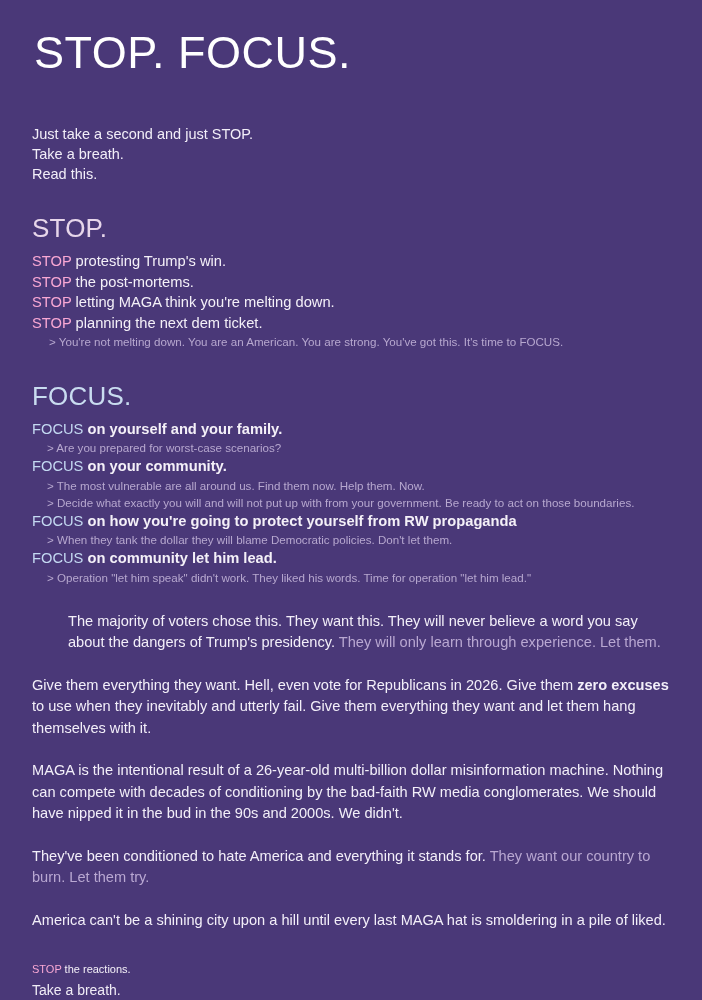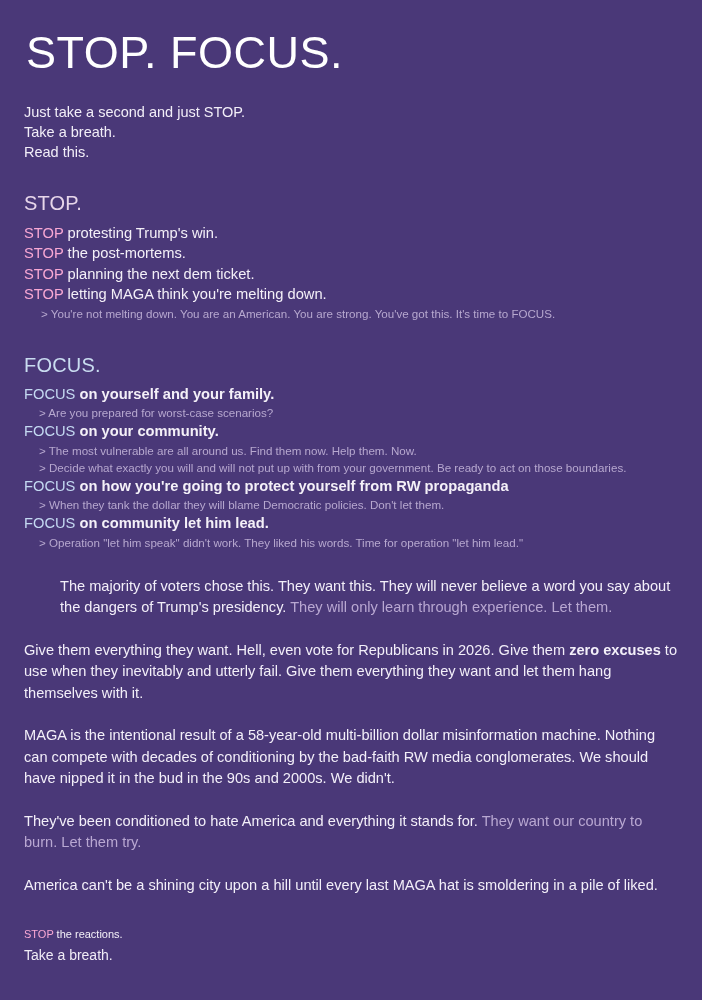--- a/index.html
+++ b/index.html
@@ -11,49 +11,49 @@
     height: 1000px;
     overflow: hidden;
     background: #4a3878;
     font-family: "Liberation Sans", sans-serif;
     -webkit-font-smoothing: antialiased;
   }
   .page {
     width: 702px;
     height: 756px;
     box-sizing: border-box;
-    padding: 26px 24px 0 24px;
+    padding: 26px 24px 0 32px;
     position: relative;
   }
 
   
   .main-title {
     color: #ffffff;
     font-size: 45px;
     font-weight: 300;
     letter-spacing: 0.5px;
     line-height: 1.1;
     margin: 0 0 0 2px;
     padding-top: 2px;
   }
 
   
   .intro {
-    margin-top: 24px;
+    margin-top: 46px;
   }
   .intro .line {
     color: #f2eef8;
     font-size: 14.5px;
     line-height: 20px;
     font-weight: 400;
   }
 
   
   .section-heading {
-    font-size: 20px;
+    font-size: 26px;
     font-weight: 400;
     line-height: 1.1;
     letter-spacing: 0.2px;
   }
   .section-heading.stop { color: #e7d6ea; margin-top: 30px; margin-bottom: 9px; }
   .section-heading.focus { color: #c9dcf0; margin-top: 32px; margin-bottom: 8px; }
 
   
   .stop-list .item {
     font-size: 14.7px;
@@ -117,22 +117,22 @@
     <div class="line">Just take a second and just STOP.</div>
     <div class="line">Take a breath.</div>
     <div class="line">Read this.</div>
   </div>
 
   <div class="section-heading stop">STOP.</div>
 
   <div class="stop-list">
     <div class="item"><span class="kw-stop">STOP</span><span> protesting Trump's win.</span></div>
     <div class="item"><span class="kw-stop">STOP</span><span> the post-mortems.</span></div>
+    <div class="item"><span class="kw-stop">STOP</span><span> letting MAGA think you're melting down.</span></div>
     <div class="item"><span class="kw-stop">STOP</span><span> planning the next dem ticket.</span></div>
-    <div class="item"><span class="kw-stop">STOP</span><span> letting MAGA think you're melting down.</span></div>
     <div class="subnote deep">&gt; You're not melting down. You are an American. You are strong. You've got this. It's time to FOCUS.</div>
   </div>
 
   <div class="section-heading focus">FOCUS.</div>
 
   <div class="focus-list">
     <div class="item"><span class="kw-focus">FOCUS</span><span> on yourself and your family.</span></div>
     <div class="subnote">&gt; Are you prepared for worst-case scenarios?</div>
 
     <div class="item"><span class="kw-focus">FOCUS</span><span> on your community.</span></div>
@@ -144,21 +144,21 @@
     <div class="subnote">&gt; When they tank the dollar they will blame Democratic policies. Don't let them.</div>
 
     <div class="item"><span class="kw-focus">FOCUS</span><span> on community let him lead.</span></div>
     <div class="subnote">&gt; Operation "let him speak" didn't work. They liked his words. Time for operation "let him lead."</div>
   </div>
 
   <p class="body-para first"><span>The majority of voters chose this. They want this. They will never believe a word you say about the dangers of Trump's presidency. </span><span class="dim">They will only learn through experience. Let them.</span></p>
 
   <p class="body-para"><span>Give them everything they want. Hell, even vote for Republicans in 2026. Give them </span><span class="b">zero excuses</span><span> to use when they inevitably and utterly fail. Give them everything they want and let them hang themselves with it.</span></p>
 
-  <p class="body-para">MAGA is the intentional result of a 58-year-old multi-billion dollar misinformation machine. Nothing can compete with decades of conditioning by the bad-faith RW media conglomerates. We should have nipped it in the bud in the 90s and 2000s. We didn't.</p>
+  <p class="body-para">MAGA is the intentional result of a 26-year-old multi-billion dollar misinformation machine. Nothing can compete with decades of conditioning by the bad-faith RW media conglomerates. We should have nipped it in the bud in the 90s and 2000s. We didn't.</p>
 
   <p class="body-para"><span>They've been conditioned to hate America and everything it stands for. </span><span class="dim">They want our country to burn. Let them try.</span></p>
 
   <p class="body-para">America can't be a shining city upon a hill until every last MAGA hat is smoldering in a pile of liked.</p>
 
   <div class="closing">
     <div class="big"><span class="kw-stop">STOP</span><span> the reactions.</span></div>
     <div class="small">Take a breath.</div>
 
   </div>

